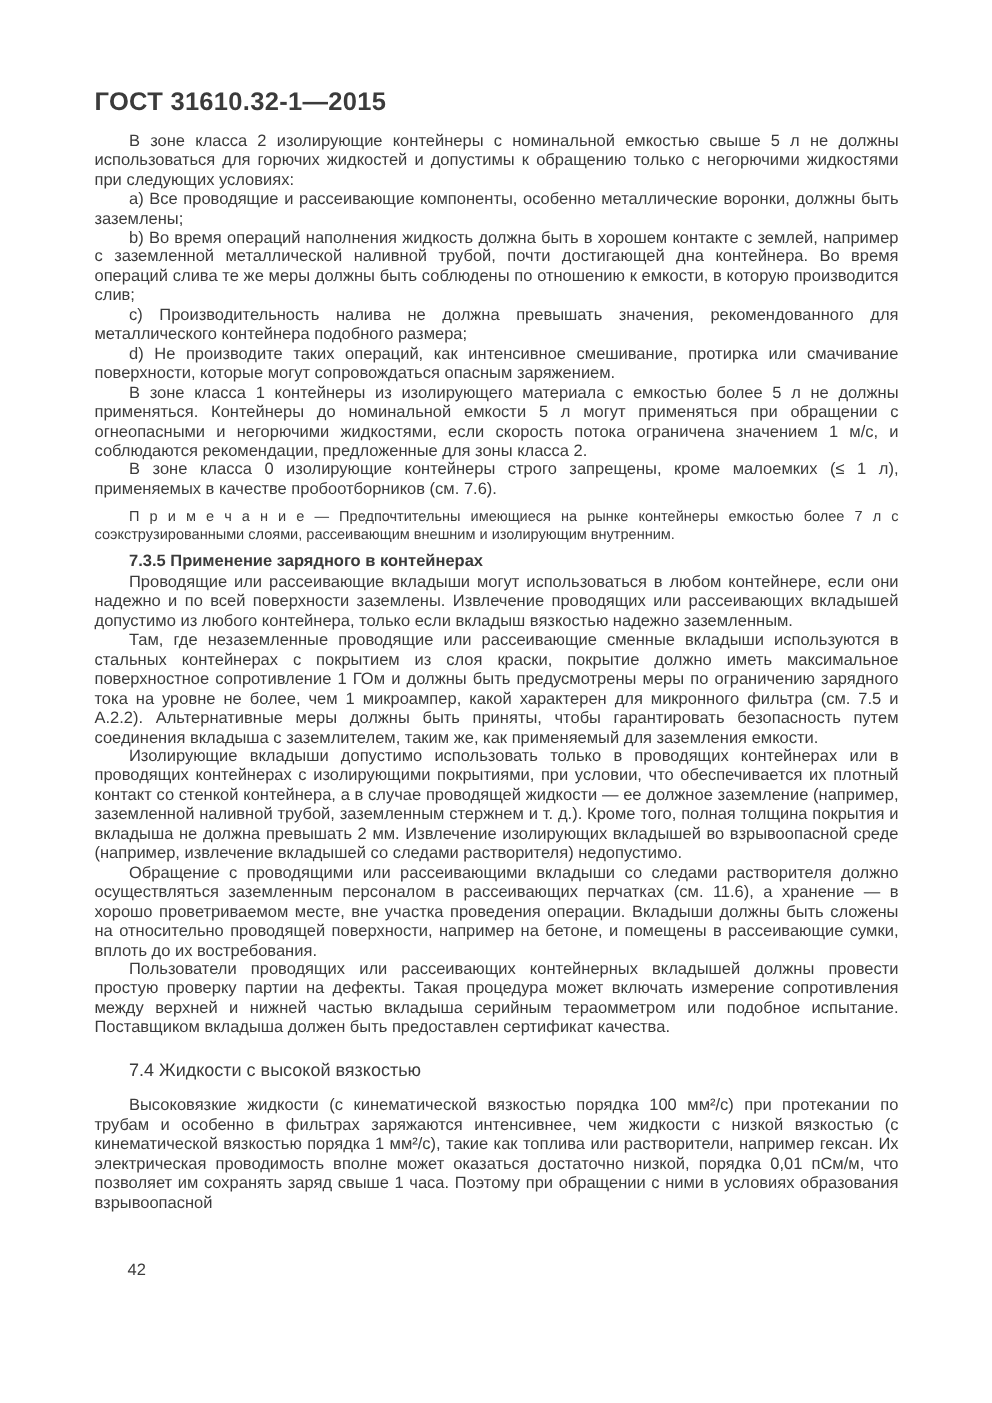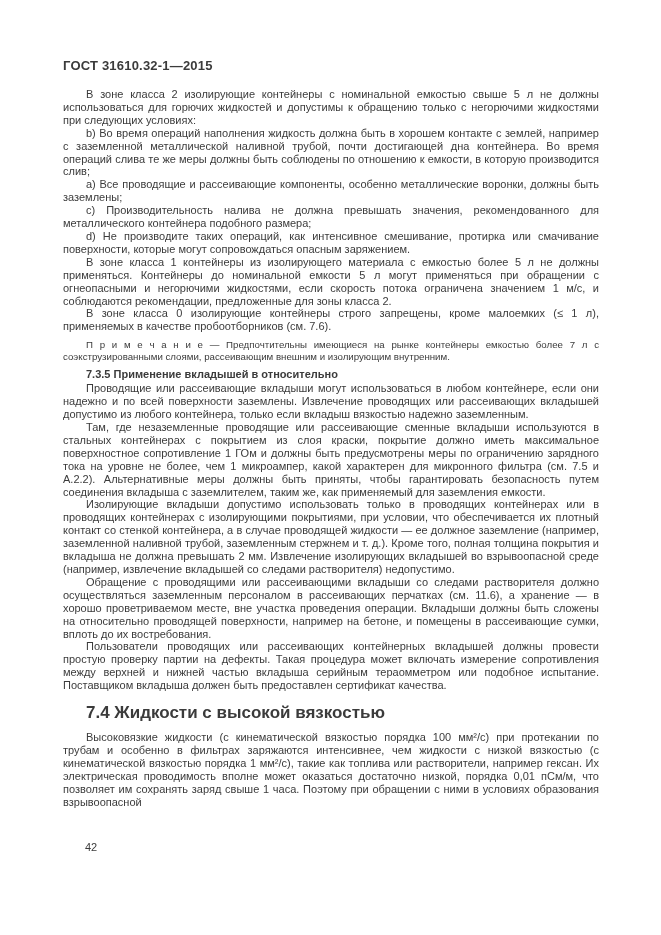--- a/index.html
+++ b/index.html
@@ -13,21 +13,21 @@
     height: 935px;
     background: #ffffff;
     font-family: "Liberation Sans", sans-serif;
     color: #3b3b3b;
     overflow: hidden;
   }
   .doc-header {
     position: absolute;
     top: 58px;
     left: 63px;
-    font-size: 13px;
+    font-size: 17px;
     font-weight: bold;
     letter-spacing: 0.2px;
     color: #3b3b3b;
   }
   .doc-body {
     position: absolute;
     top: 88px;
     left: 63px;
     width: 536px;
     font-size: 11px;
@@ -46,50 +46,50 @@
     font-size: 9.7px;
     line-height: 11.6px;
     text-indent: 23px;
   }
   .heading-sub {
     font-weight: bold;
     text-indent: 23px;
     margin: 1px 0 1px 0 !important;
   }
   .heading-section {
-    font-weight: bold;
-    font-size: 17px;
+    font-weight: normal;
+    font-size: 12px;
     text-indent: 23px;
     margin: 15px 0 11px 0 !important;
   }
   .page-number {
     position: absolute;
     left: 63px;
     top: 841px;
     font-size: 11px;
     color: #3b3b3b;
     margin-left: 22px;
   }
 </style>
 </head>
 <body>
 
 <div class="page">
   <div class="doc-header">ГОСТ 31610.32-1—2015</div>
 
   <div class="doc-body">
       <p class="paragraph">В зоне класса 2 изолирующие контейнеры с номинальной емкостью свыше 5 л не должны использоваться для горючих жидкостей и допустимы к обращению только с негорючими жидкостями при следующих условиях:</p>
+      <p class="paragraph">a) Все проводящие и рассеивающие компоненты, особенно металлические воронки, должны быть заземлены;</p>
       <p class="paragraph">b) Во время операций наполнения жидкость должна быть в хорошем контакте с землей, например с заземленной металлической наливной трубой, почти достигающей дна контейнера. Во время операций слива те же меры должны быть соблюдены по отношению к емкости, в которую производится слив;</p>
-      <p class="paragraph">a) Все проводящие и рассеивающие компоненты, особенно металлические воронки, должны быть заземлены;</p>
       <p class="paragraph">c) Производительность налива не должна превышать значения, рекомендованного для металлического контейнера подобного размера;</p>
       <p class="paragraph">d) Не производите таких операций, как интенсивное смешивание, протирка или смачивание поверхности, которые могут сопровождаться опасным заряжением.</p>
       <p class="paragraph">В зоне класса 1 контейнеры из изолирующего материала с емкостью более 5 л не должны применяться. Контейнеры до номинальной емкости 5 л могут применяться при обращении с огнеопасными и негорючими жидкостями, если скорость потока ограничена значением 1 м/с, и соблюдаются рекомендации, предложенные для зоны класса 2.</p>
       <p class="paragraph">В зоне класса 0 изолирующие контейнеры строго запрещены, кроме малоемких (≤ 1 л), применяемых в качестве пробоотборников (см. 7.6).</p>
       <p class="note">П р и м е ч а н и е — Предпочтительны имеющиеся на рынке контейнеры емкостью более 7 л с соэкструзированными слоями, рассеивающим внешним и изолирующим внутренним.</p>
-      <div class="heading-sub">7.3.5 Применение вкладышей в относительно</div>
+      <div class="heading-sub">7.3.5 Применение зарядного в контейнерах</div>
       <p class="paragraph">Проводящие или рассеивающие вкладыши могут использоваться в любом контейнере, если они надежно и по всей поверхности заземлены. Извлечение проводящих или рассеивающих вкладышей допустимо из любого контейнера, только если вкладыш вязкостью надежно заземленным.</p>
       <p class="paragraph">Там, где незаземленные проводящие или рассеивающие сменные вкладыши используются в стальных контейнерах с покрытием из слоя краски, покрытие должно иметь максимальное поверхностное сопротивление 1 ГОм и должны быть предусмотрены меры по ограничению зарядного тока на уровне не более, чем 1 микроампер, какой характерен для микронного фильтра (см. 7.5 и А.2.2). Альтернативные меры должны быть приняты, чтобы гарантировать безопасность путем соединения вкладыша с заземлителем, таким же, как применяемый для заземления емкости.</p>
       <p class="paragraph">Изолирующие вкладыши допустимо использовать только в проводящих контейнерах или в проводящих контейнерах с изолирующими покрытиями, при условии, что обеспечивается их плотный контакт со стенкой контейнера, а в случае проводящей жидкости — ее должное заземление (например, заземленной наливной трубой, заземленным стержнем и т. д.). Кроме того, полная толщина покрытия и вкладыша не должна превышать 2 мм. Извлечение изолирующих вкладышей во взрывоопасной среде (например, извлечение вкладышей со следами растворителя) недопустимо.</p>
       <p class="paragraph">Обращение с проводящими или рассеивающими вкладыши со следами растворителя должно осуществляться заземленным персоналом в рассеивающих перчатках (см. 11.6), а хранение — в хорошо проветриваемом месте, вне участка проведения операции. Вкладыши должны быть сложены на относительно проводящей поверхности, например на бетоне, и помещены в рассеивающие сумки, вплоть до их востребования.</p>
       <p class="paragraph">Пользователи проводящих или рассеивающих контейнерных вкладышей должны провести простую проверку партии на дефекты. Такая процедура может включать измерение сопротивления между верхней и нижней частью вкладыша серийным тераомметром или подобное испытание. Поставщиком вкладыша должен быть предоставлен сертификат качества.</p>
       <div class="heading-section">7.4 Жидкости с высокой вязкостью</div>
       <p class="paragraph">Высоковязкие жидкости (с кинематической вязкостью порядка 100 мм²/с) при протекании по трубам и особенно в фильтрах заряжаются интенсивнее, чем жидкости с низкой вязкостью (с кинематической вязкостью порядка 1 мм²/с), такие как топлива или растворители, например гексан. Их электрическая проводимость вполне может оказаться достаточно низкой, порядка 0,01 пСм/м, что позволяет им сохранять заряд свыше 1 часа. Поэтому при обращении с ними в условиях образования взрывоопасной</p>
     </div>
 
   <div class="page-number">42</div>

